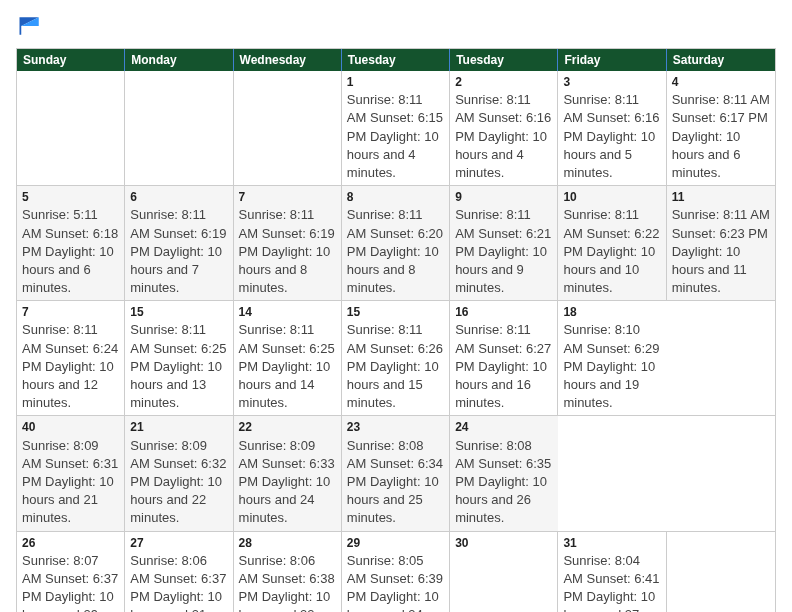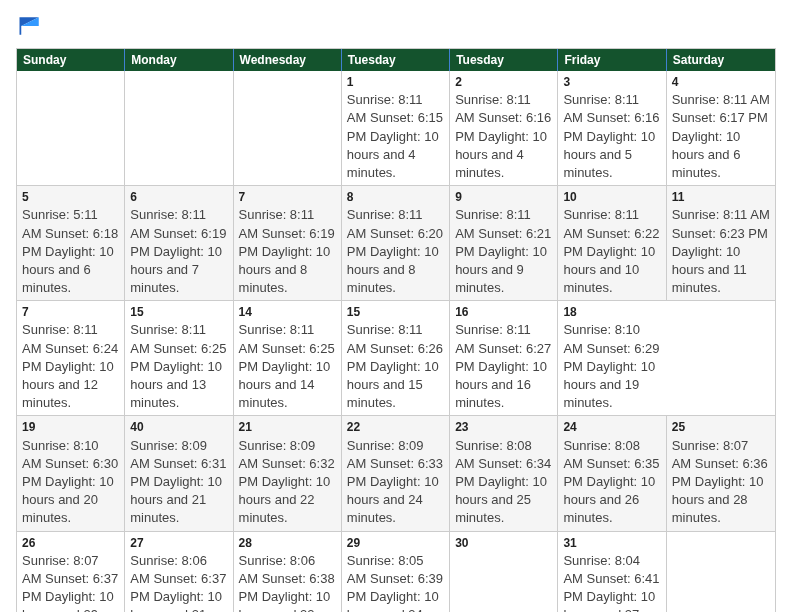--- a/index.html
+++ b/index.html
@@ -265,27 +265,20 @@
           <div class="cal-cell">
             <div class="day-num">18</div>
             <div class="cell-info">Sunrise: 8:10 AM
 Sunset: 6:29 PM
 Daylight: 10 hours
 and 19 minutes.</div>
           </div>
         </div>
         <div class="cal-row">
           <div class="cal-cell alt-bg">
-            <div class="day-num">19</div>
-            <div class="cell-info">Sunrise: 8:10 AM
-Sunset: 6:30 PM
-Daylight: 10 hours
-and 20 minutes.</div>
-          </div>
-          <div class="cal-cell alt-bg">
             <div class="day-num">40</div>
             <div class="cell-info">Sunrise: 8:09 AM
 Sunset: 6:31 PM
 Daylight: 10 hours
 and 21 minutes.</div>
           </div>
           <div class="cal-cell alt-bg">
             <div class="day-num">21</div>
             <div class="cell-info">Sunrise: 8:09 AM
 Sunset: 6:32 PM
@@ -305,27 +298,20 @@
 Sunset: 6:34 PM
 Daylight: 10 hours
 and 25 minutes.</div>
           </div>
           <div class="cal-cell alt-bg">
             <div class="day-num">24</div>
             <div class="cell-info">Sunrise: 8:08 AM
 Sunset: 6:35 PM
 Daylight: 10 hours
 and 26 minutes.</div>
-          </div>
-          <div class="cal-cell alt-bg">
-            <div class="day-num">25</div>
-            <div class="cell-info">Sunrise: 8:07 AM
-Sunset: 6:36 PM
-Daylight: 10 hours
-and 28 minutes.</div>
           </div>
         </div>
         <div class="cal-row">
           <div class="cal-cell">
             <div class="day-num">26</div>
             <div class="cell-info">Sunrise: 8:07 AM
 Sunset: 6:37 PM
 Daylight: 10 hours
 and 29 minutes.</div>
           </div>

